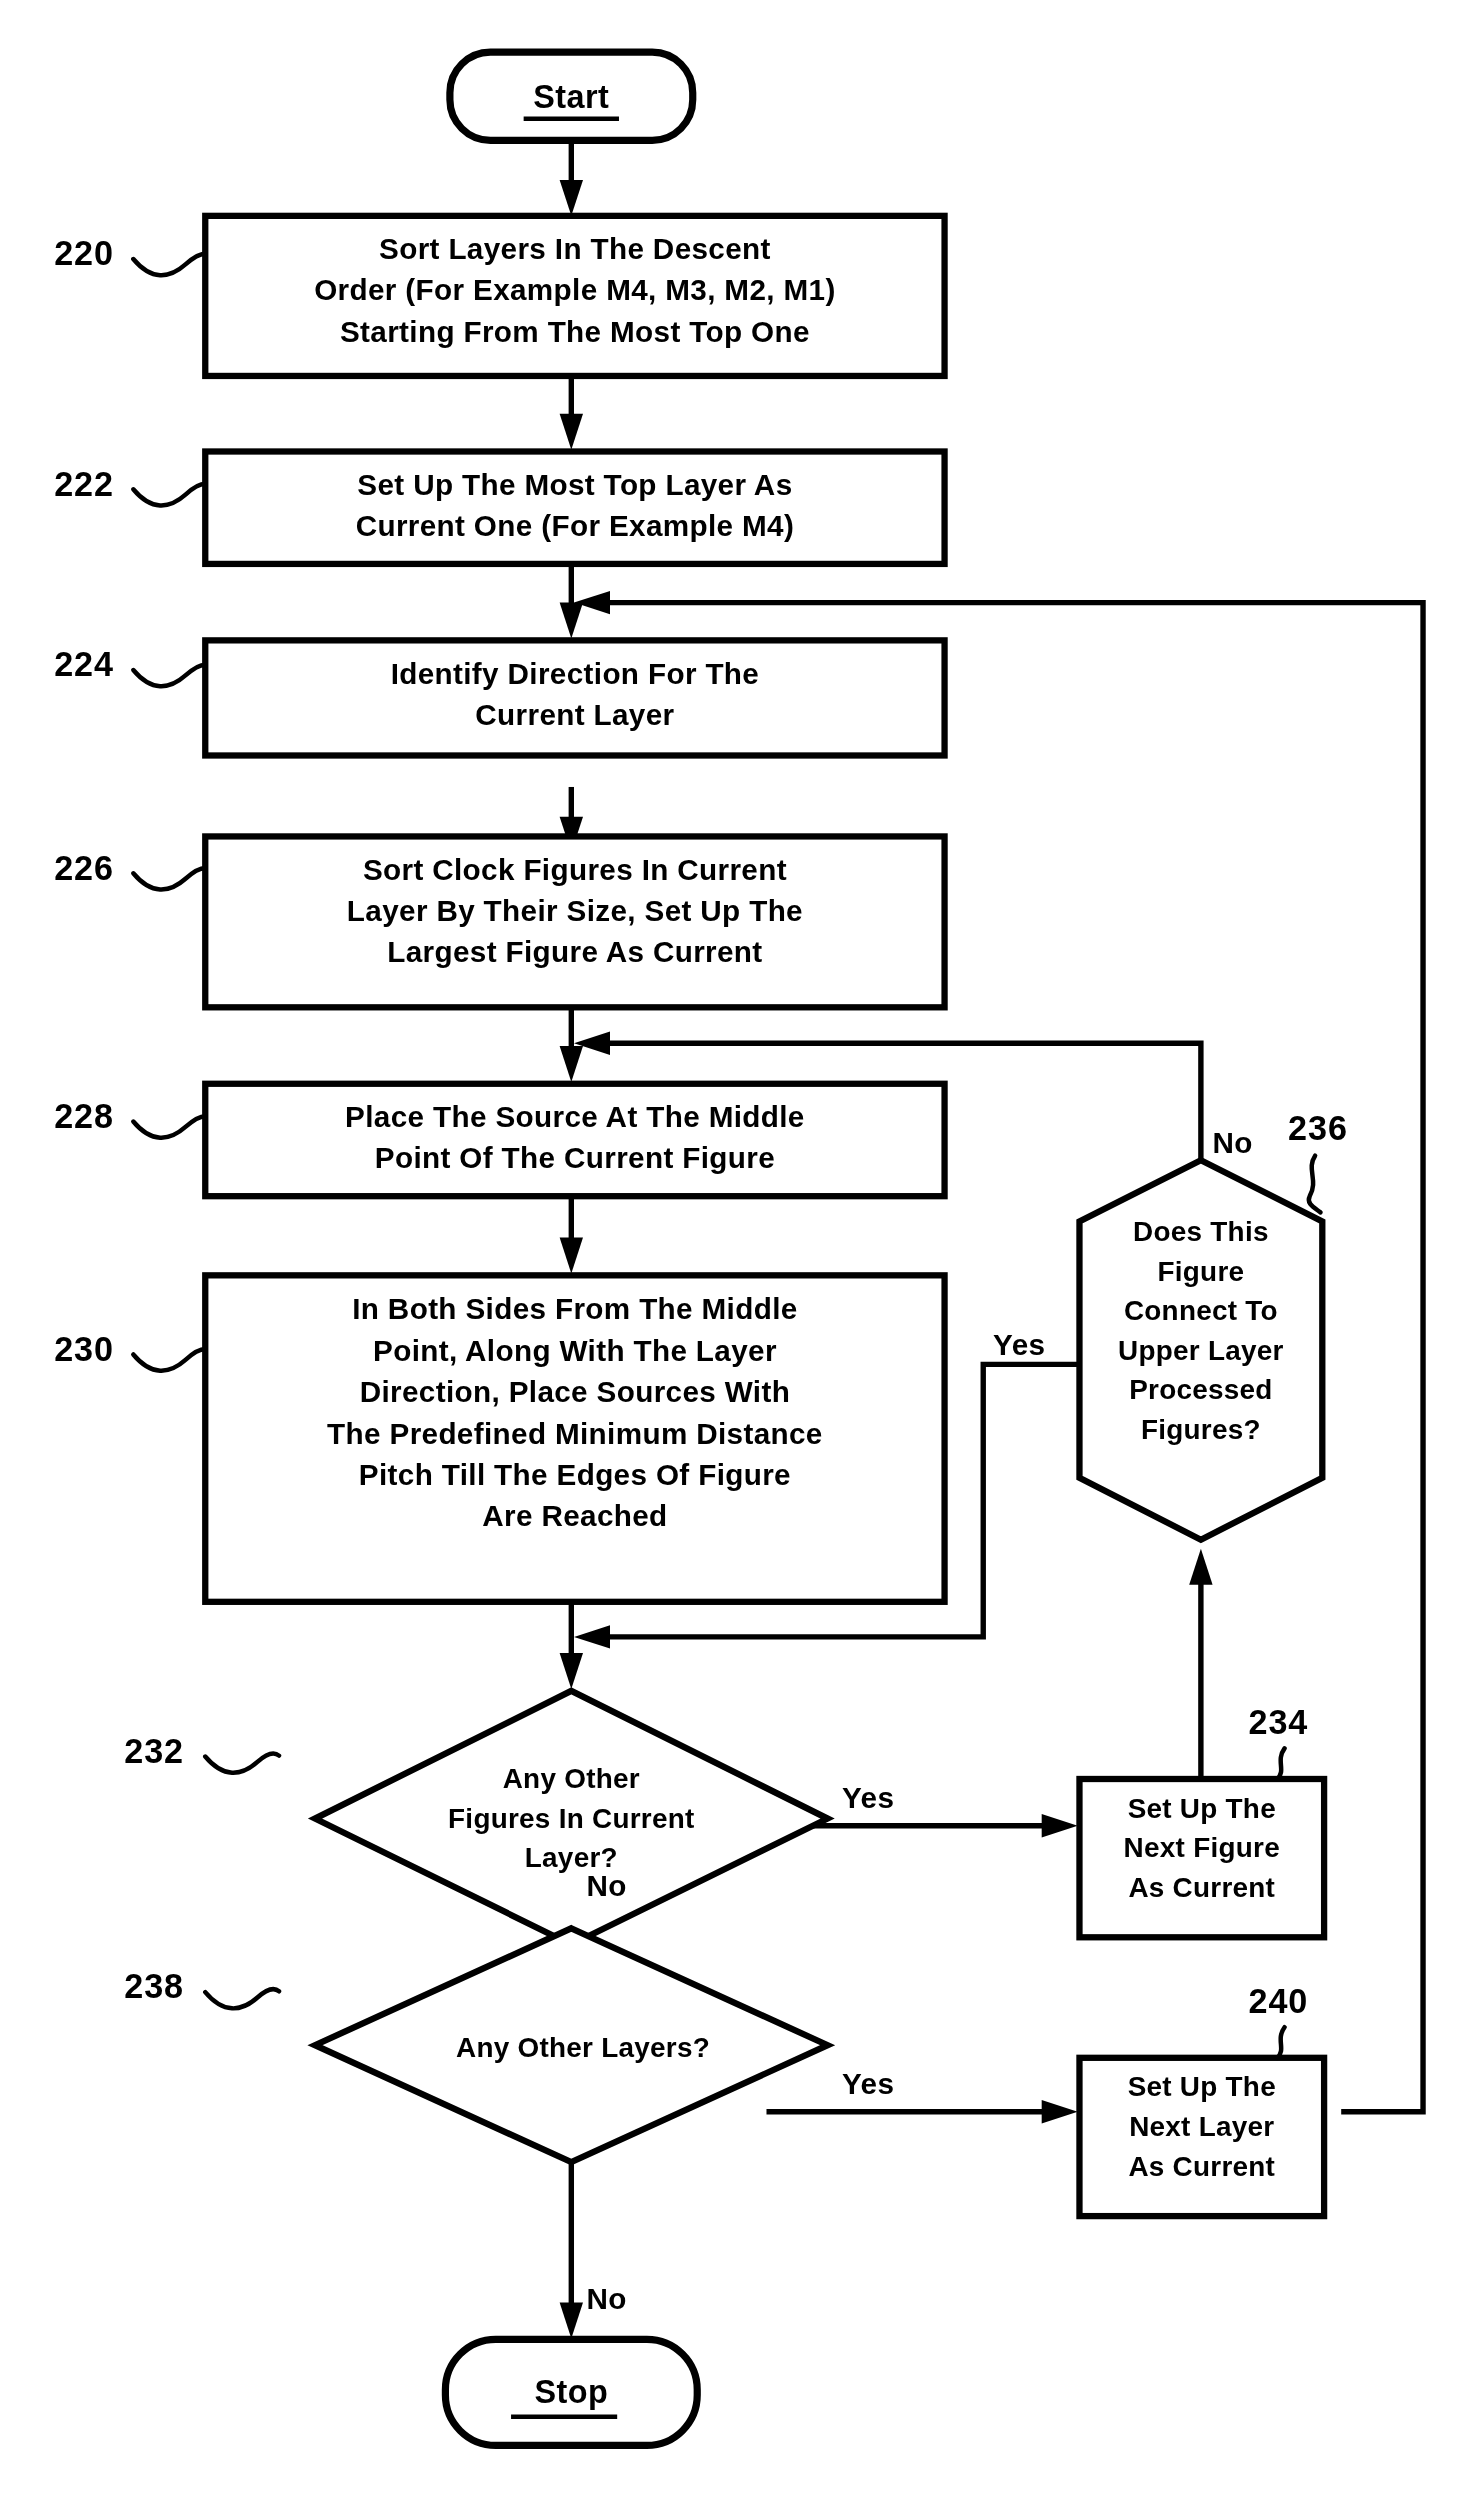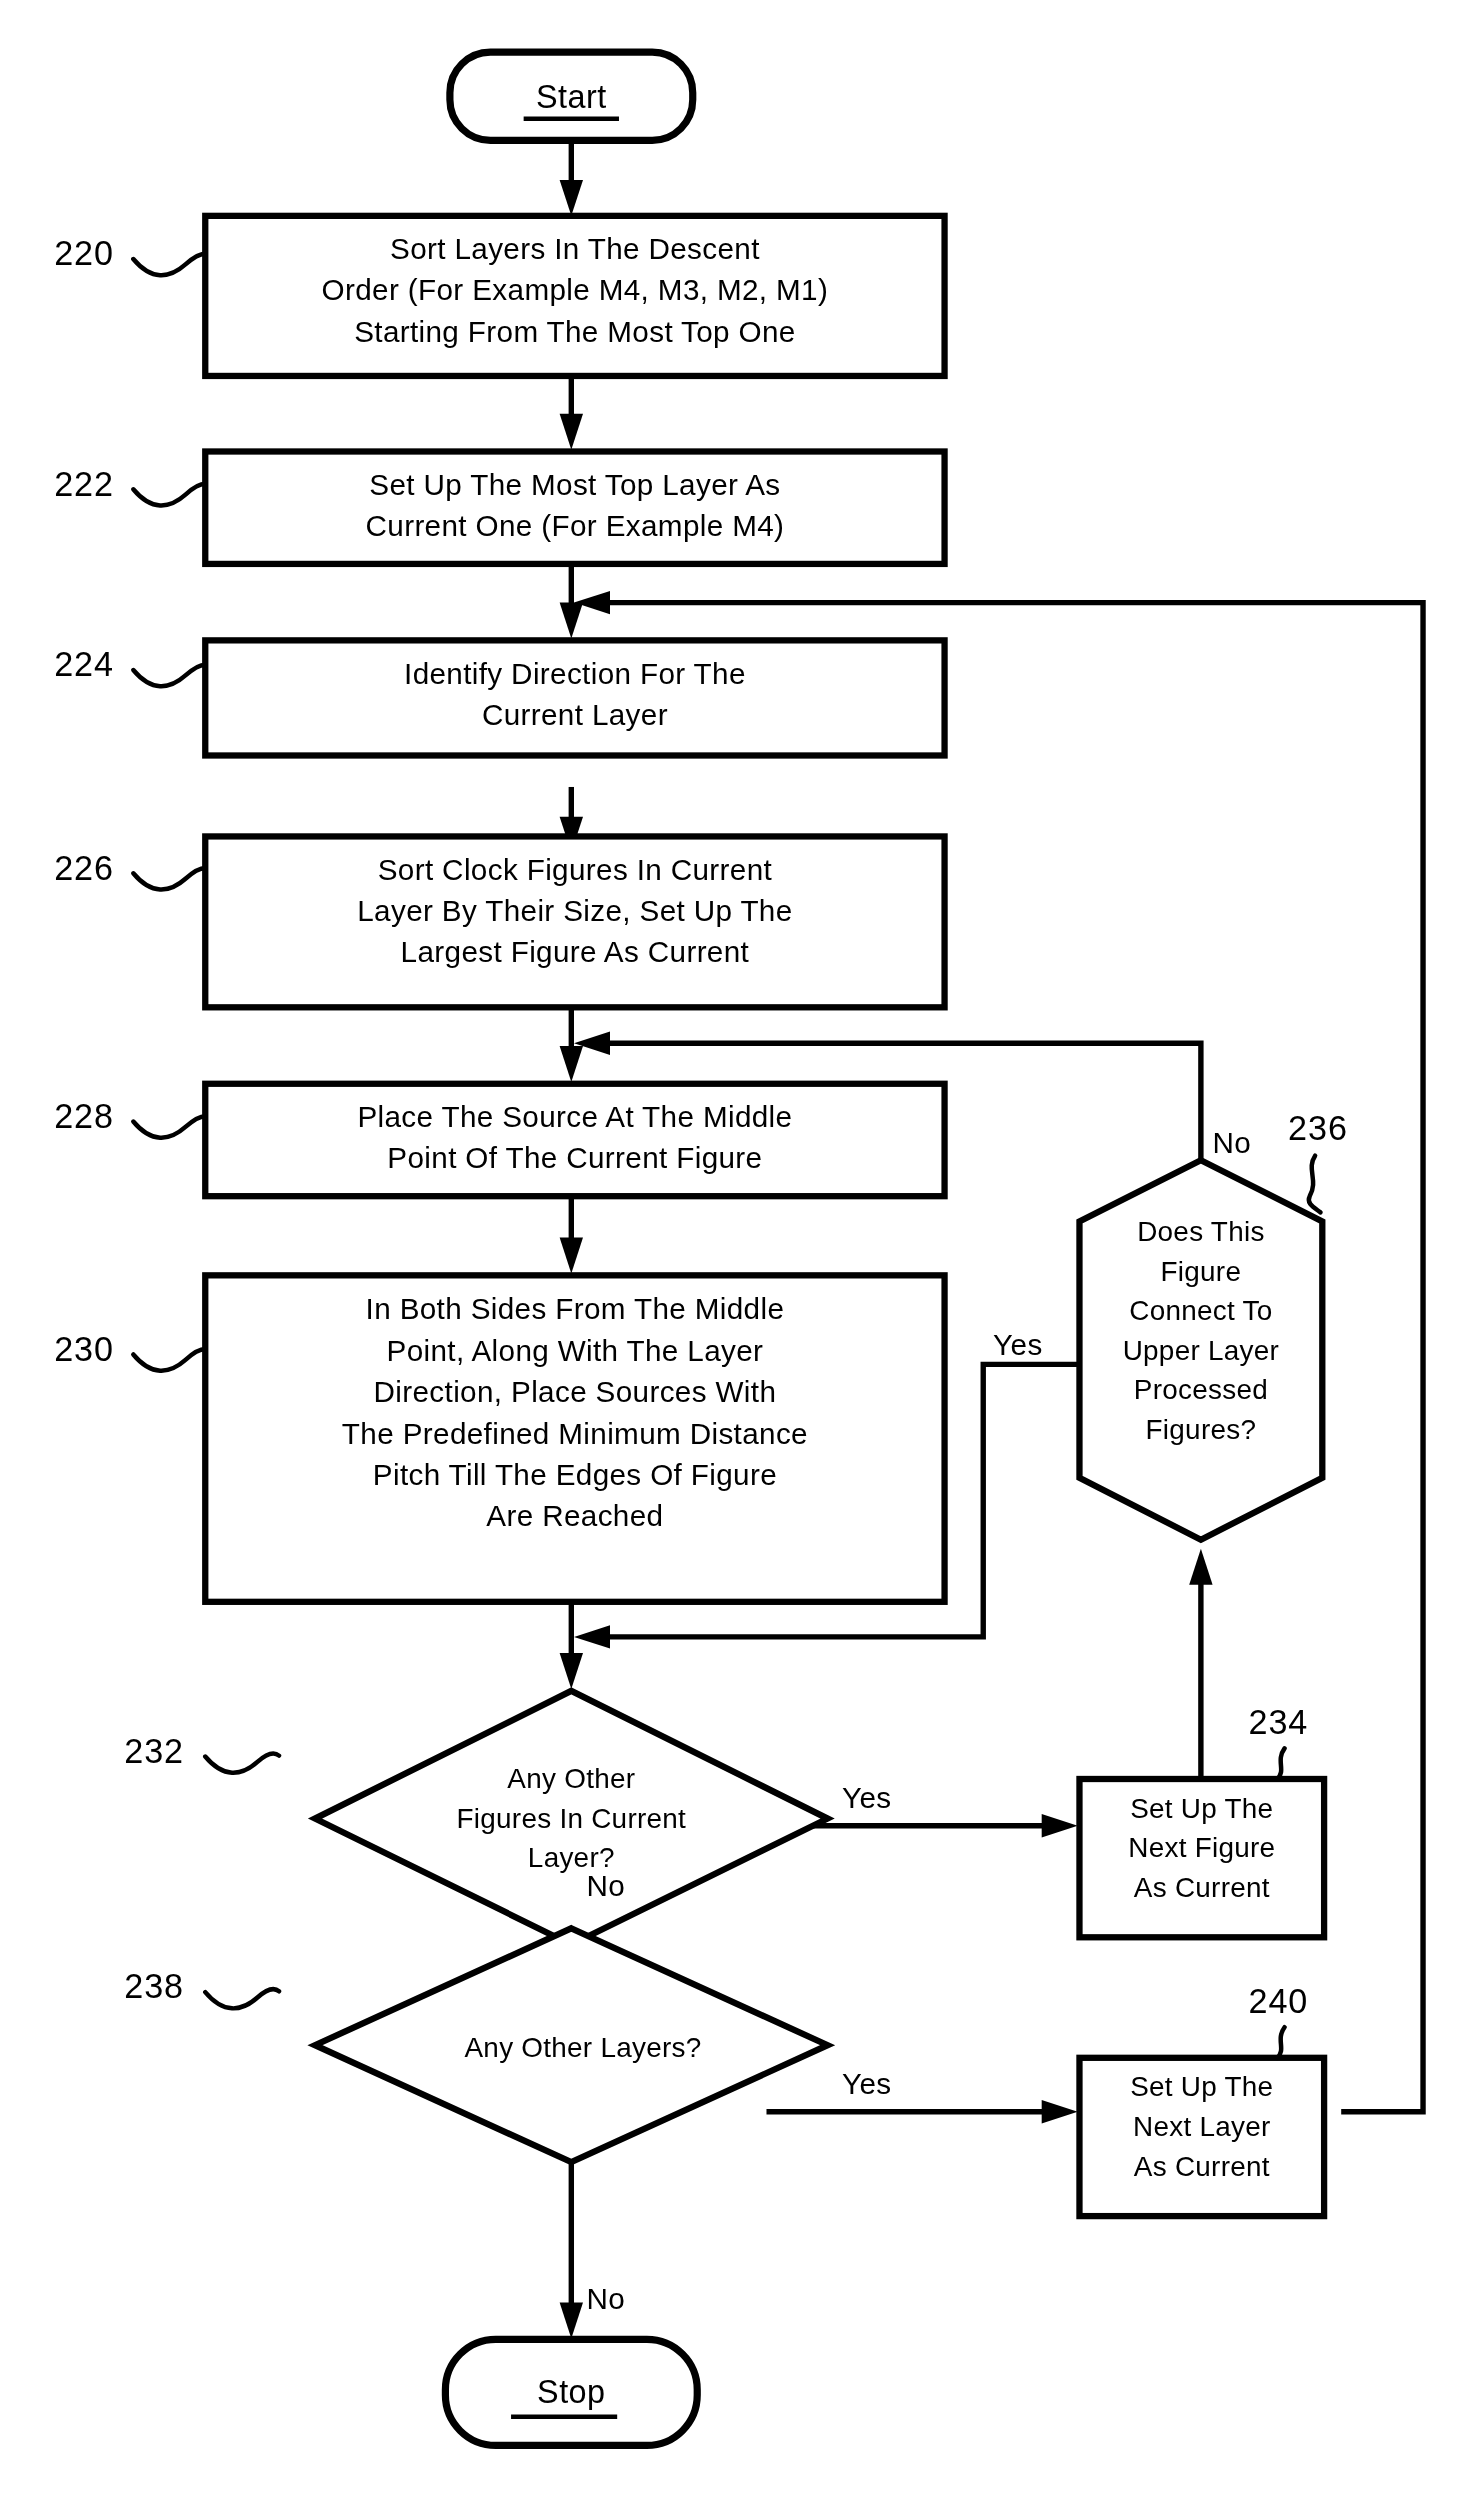--- a/index.html
+++ b/index.html
@@ -10,20 +10,21 @@
   }
   body {
     font-family: "Liberation Sans", sans-serif;
   }
   #figure-root {
     position: relative;
     width: 1435px;
     height: 2512px;
     background: #ffffff;
     overflow: hidden;
+    font-weight: bold;
   }
   svg#flowchart {
     display: block;
     width: 1479px;
     height: 2512px;
   }
   .shape-stroke {
     fill: #ffffff;
     stroke: #000000;
     stroke-width: 7;

